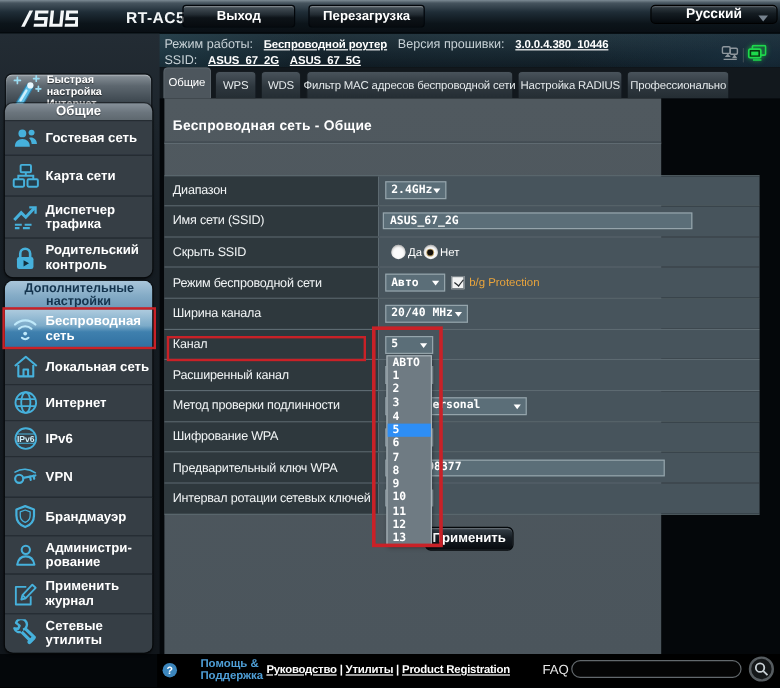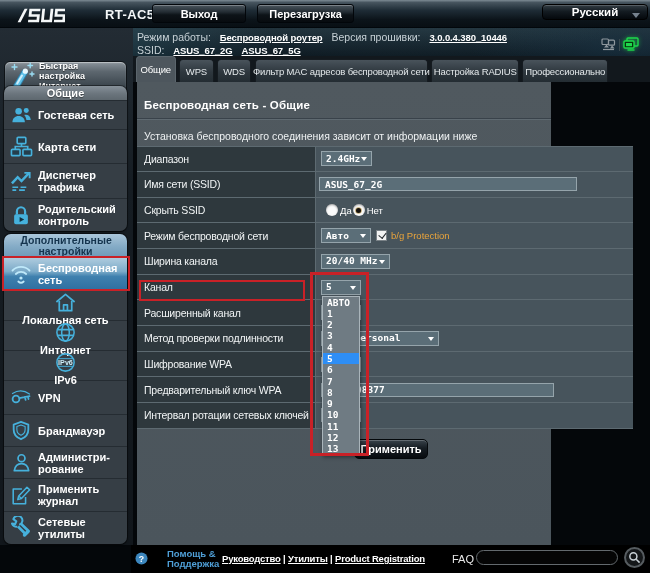--- a/index.html
+++ b/index.html
@@ -61,21 +61,21 @@
   .scard2{top:206px;}
   .shead{height:14px;background:linear-gradient(180deg,#87919a 0%,#6b757d 55%,#5e686f 100%);
          color:#fff;font-size:11px;font-weight:bold;display:flex;align-items:center;justify-content:center;
          text-shadow:0 1px 1px rgba(0,0,0,.45);}
   .shead2{height:23px;background:linear-gradient(180deg,#aac6da 0%,#84abc6 55%,#6f9ab9 100%);
          color:#14344e;font-size:10.5px;font-weight:bold;line-height:10.5px;text-align:center;
          display:flex;align-items:center;justify-content:center;text-shadow:none;}
   .sitem{display:flex;align-items:center;background:#363e45;border-top:1px solid #252c32;
          color:#fff;font-size:11px;font-weight:bold;line-height:12px;cursor:pointer;box-sizing:border-box;}
   .sitem .sic{width:34px;min-width:34px;display:flex;justify-content:center;align-items:center;}
-  .h29{height:29px;}.h30{height:30px;flex-direction:column;}.h32{height:32px;}.h33{height:33px;}.h34{height:34px;}.h35{height:35px;}
+  .h29{height:29px;}.h30{height:30px;}.h32{height:32px;}.h33{height:33px;}.h34{height:34px;}.h35{height:35px;}
   .sitem.active{background:linear-gradient(180deg,#aecbde 0%,#7cabc9 42%,#3f80ae 58%,#2f6fa0 100%);
          border-top:1px solid #8fb4cd;}
   
   .panel{position:absolute;left:137px;top:82px;width:414px;height:463px;
          background:linear-gradient(180deg,#50595f 0%,#4b555c 100%);}
   .pg-title{position:absolute;left:7px;top:17px;font-size:11.5px;font-weight:bold;color:#fff;letter-spacing:.2px;}
   .pg-rule{position:absolute;left:0px;right:0px;top:36px;height:0;border-top:1px solid #39424a;border-bottom:1px solid #5f6a71;}
   .pg-desc{position:absolute;left:7px;top:48px;font-size:10.5px;color:#eef1f2;}
   .ftable{position:absolute;left:0;top:63.5px;width:496px;border-top:1px solid #5d6a71;}
   .frow{display:flex;height:25.67px;box-sizing:border-box;border-bottom:1px solid #5d6a71;}
@@ -358,21 +358,20 @@
           </svg>
         </span>
         <span>Сетевые утилиты</span>
       </div>
     </div>
   </div>
 
   <div class="panel">
     <div class="pg-title">Беспроводная сеть - Общие</div>
     <div class="pg-rule"></div>
-    <div class="pg-desc">Установка беспроводного соединения зависит от информации ниже</div>
     <div class="ftable">
       <div class="frow">
         <div class="fth">Диапазон</div>
         <div class="ftd">
           <span class="sel selw-band">
               <span>2.4GHz</span>
             </span>
         </div>
       </div>
       <div class="frow">

